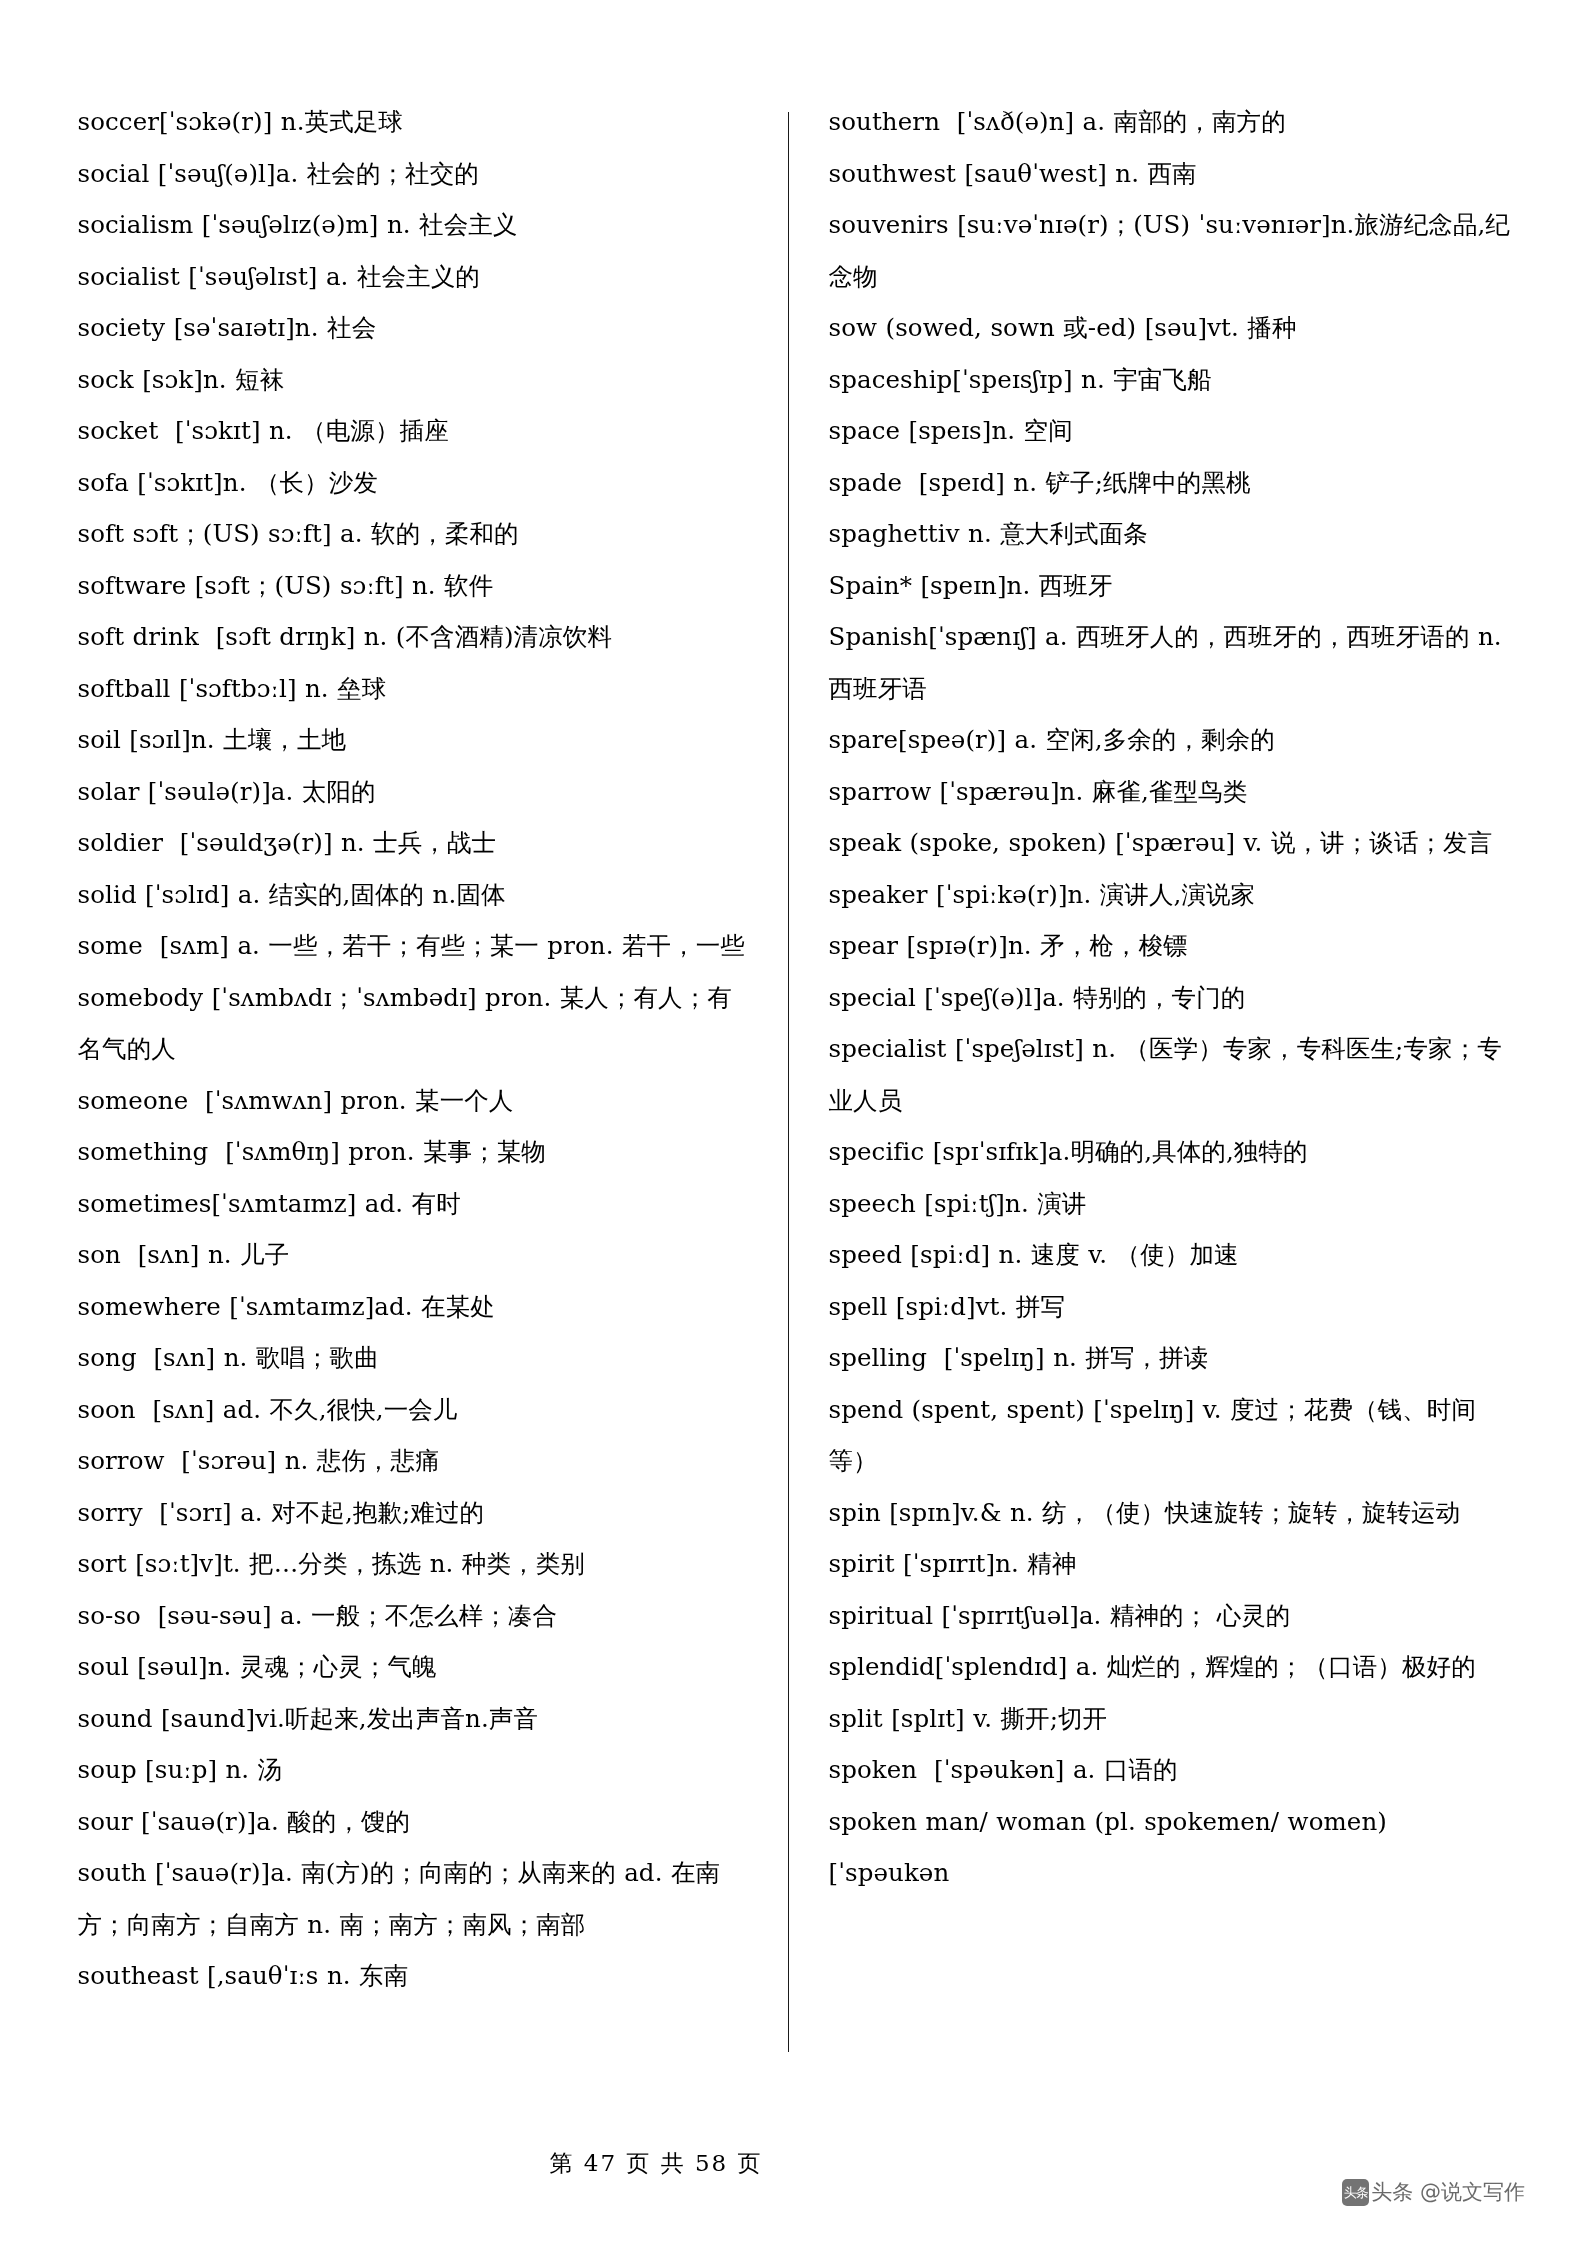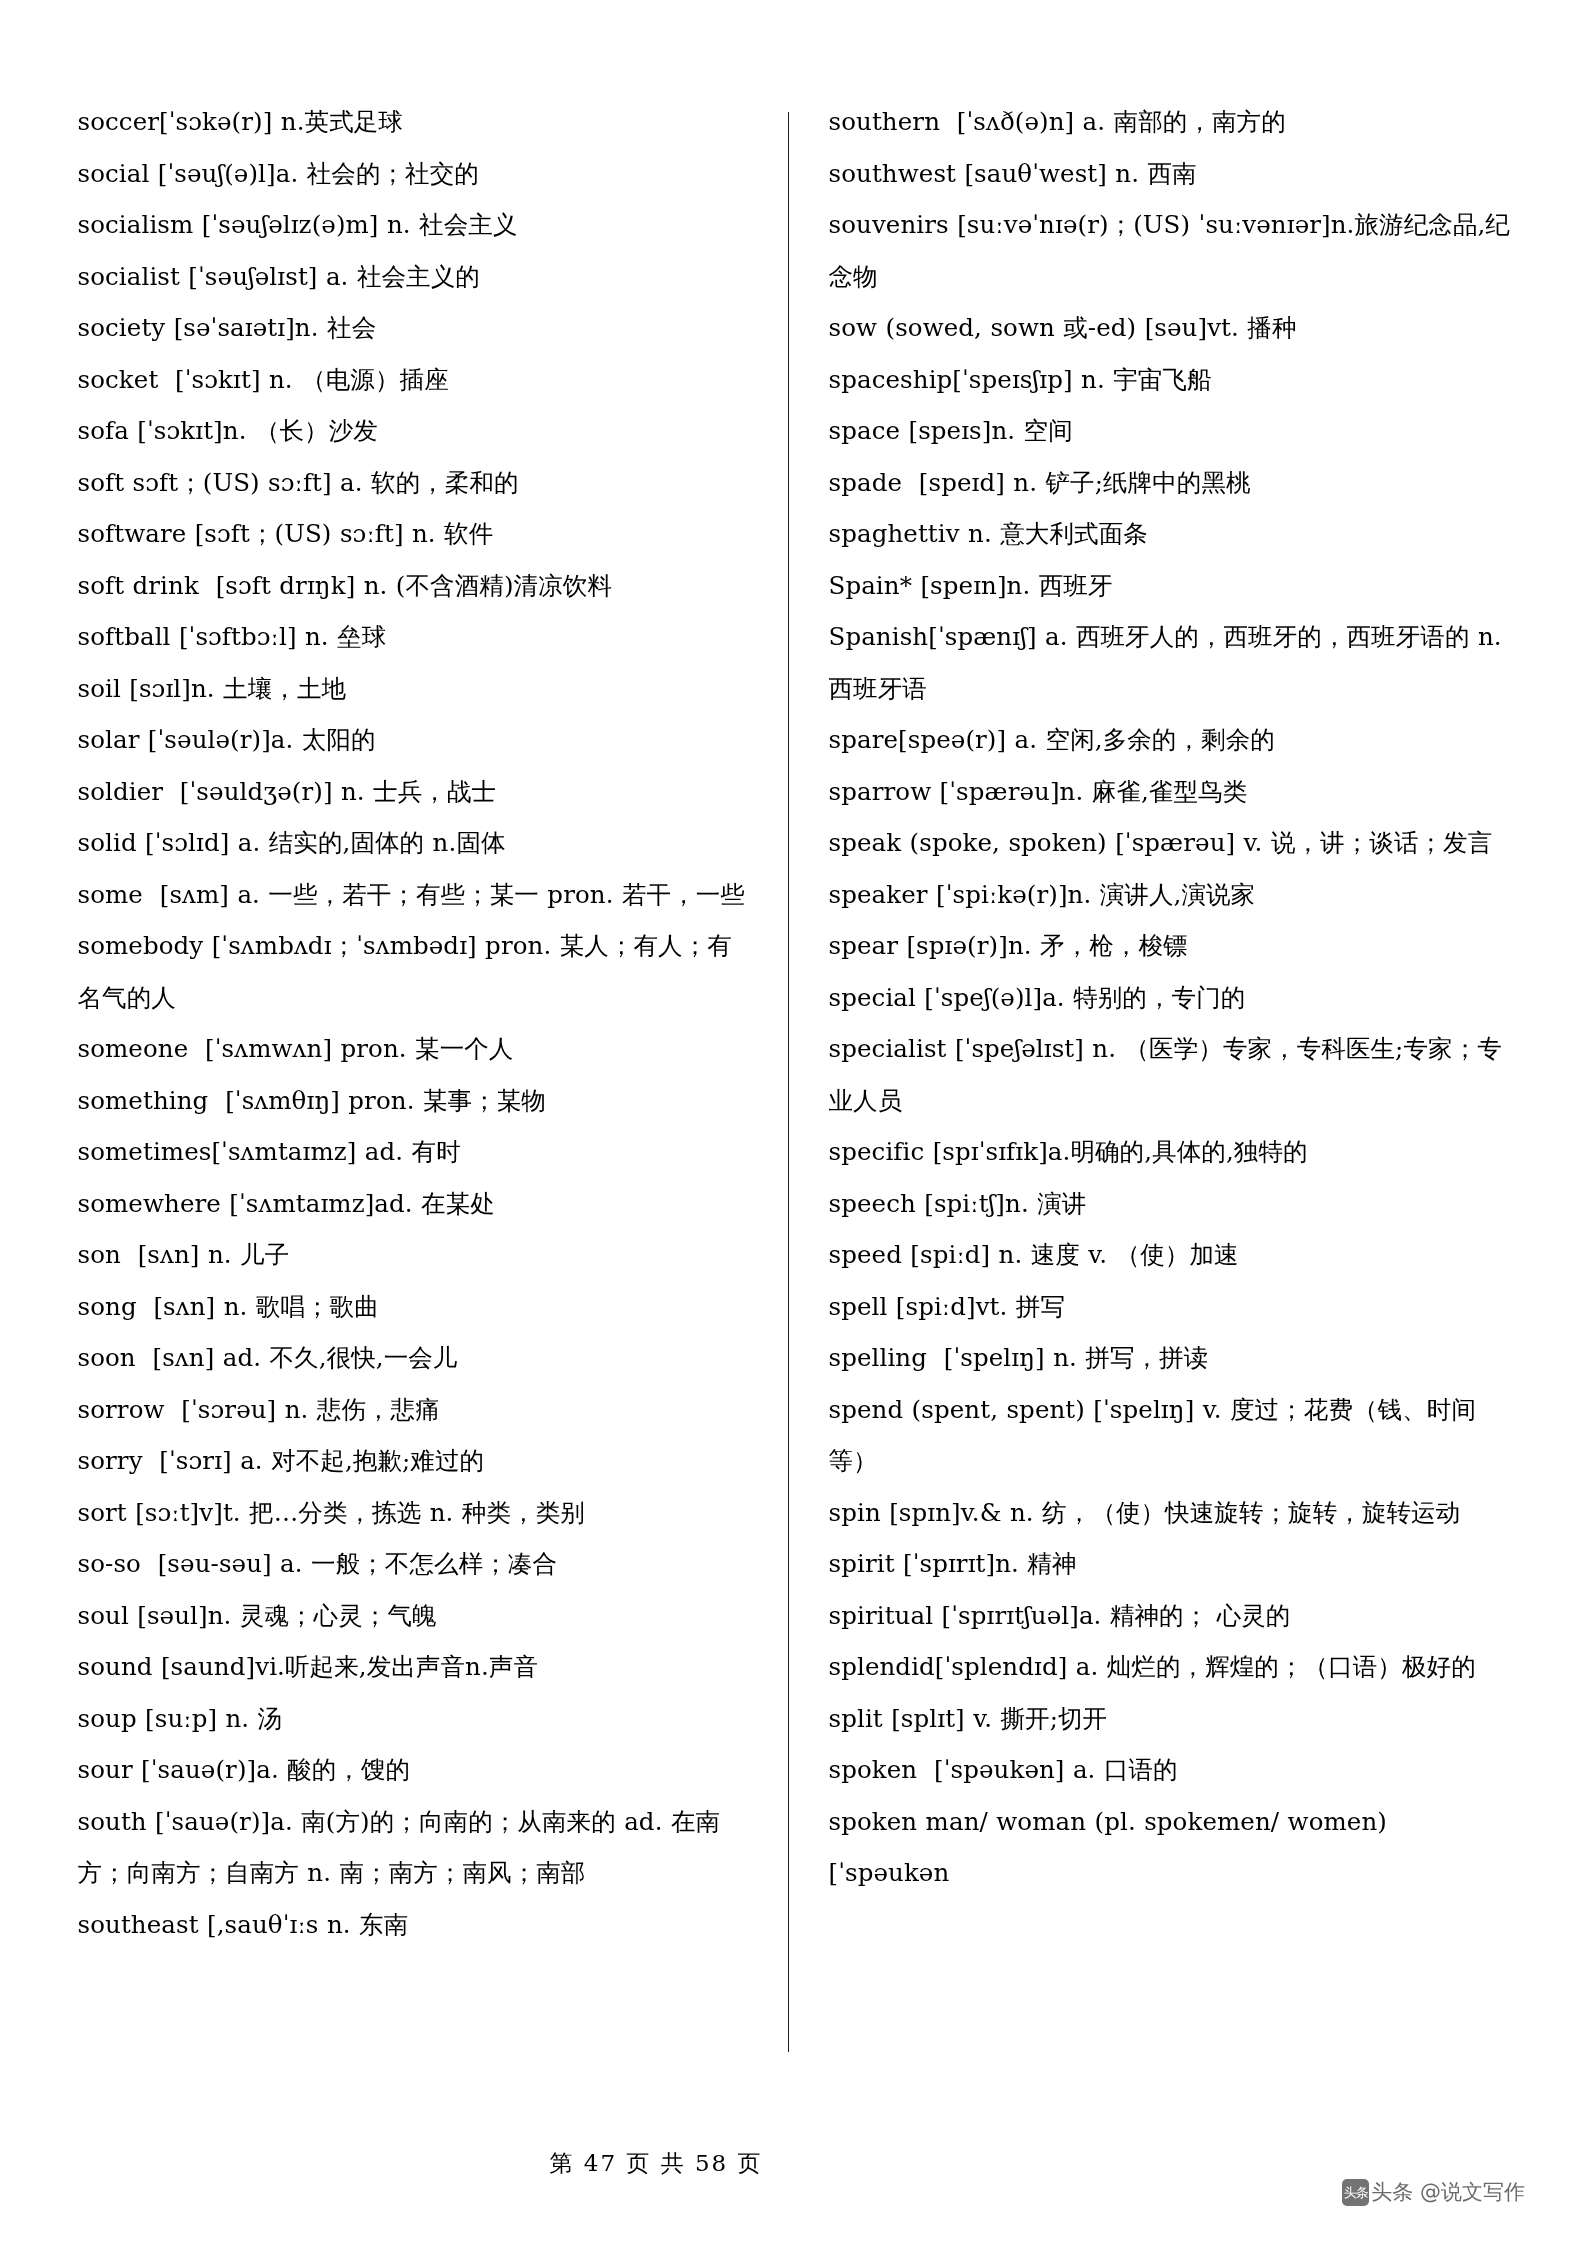--- a/index.html
+++ b/index.html
@@ -97,37 +97,38 @@
 <div class="page">
 
   <div class="columns">
 
     <div class="col col-left">
       <div class="entry">soccer[ˈsɔkə(r)] n.英式足球</div>
       <div class="entry">social [ˈsəuʃ(ə)l]a. 社会的；社交的</div>
       <div class="entry">socialism [ˈsəuʃəlɪz(ə)m] n. 社会主义</div>
       <div class="entry">socialist [ˈsəuʃəlɪst] a. 社会主义的</div>
       <div class="entry">society [səˈsaɪətɪ]n. 社会</div>
+      <div class="entry">sock [sɔk]n. 短袜</div>
       <div class="entry">socket  [ˈsɔkɪt] n. （电源）插座</div>
       <div class="entry">sofa [ˈsɔkɪt]n. （长）沙发</div>
       <div class="entry">soft sɔft；(US) sɔːft] a. 软的，柔和的</div>
       <div class="entry">software [sɔft；(US) sɔːft] n. 软件</div>
       <div class="entry">soft drink  [sɔft drɪŋk] n. (不含酒精)清凉饮料</div>
       <div class="entry">softball [ˈsɔftbɔːl] n. 垒球</div>
       <div class="entry">soil [sɔɪl]n. 土壤，土地</div>
       <div class="entry">solar [ˈsəulə(r)]a. 太阳的</div>
       <div class="entry">soldier  [ˈsəuldʒə(r)] n. 士兵，战士</div>
       <div class="entry">solid [ˈsɔlɪd] a. 结实的,固体的 n.固体</div>
       <div class="entry">some  [sʌm] a. 一些，若干；有些；某一 pron. 若干，一些</div>
       <div class="entry">somebody [ˈsʌmbʌdɪ；ˈsʌmbədɪ] pron. 某人；有人；有名气的人</div>
       <div class="entry">someone  [ˈsʌmwʌn] pron. 某一个人</div>
       <div class="entry">something  [ˈsʌmθɪŋ] pron. 某事；某物</div>
       <div class="entry">sometimes[ˈsʌmtaɪmz] ad. 有时</div>
+      <div class="entry">son  [sʌn] n. 儿子</div>
       <div class="entry">somewhere [ˈsʌmtaɪmz]ad. 在某处</div>
-      <div class="entry">son  [sʌn] n. 儿子</div>
       <div class="entry">song  [sʌn] n. 歌唱；歌曲</div>
       <div class="entry">soon  [sʌn] ad. 不久,很快,一会儿</div>
       <div class="entry">sorrow  [ˈsɔrəu] n. 悲伤，悲痛</div>
       <div class="entry">sorry  [ˈsɔrɪ] a. 对不起,抱歉;难过的</div>
       <div class="entry">sort [sɔːt]v]t. 把…分类，拣选 n. 种类，类别</div>
       <div class="entry">so-so  [səu-səu] a. 一般；不怎么样；凑合</div>
       <div class="entry">soul [səul]n. 灵魂；心灵；气魄</div>
       <div class="entry">sound [saund]vi.听起来,发出声音n.声音</div>
       <div class="entry">soup [suːp] n. 汤</div>
       <div class="entry">sour [ˈsauə(r)]a. 酸的，馊的</div>

